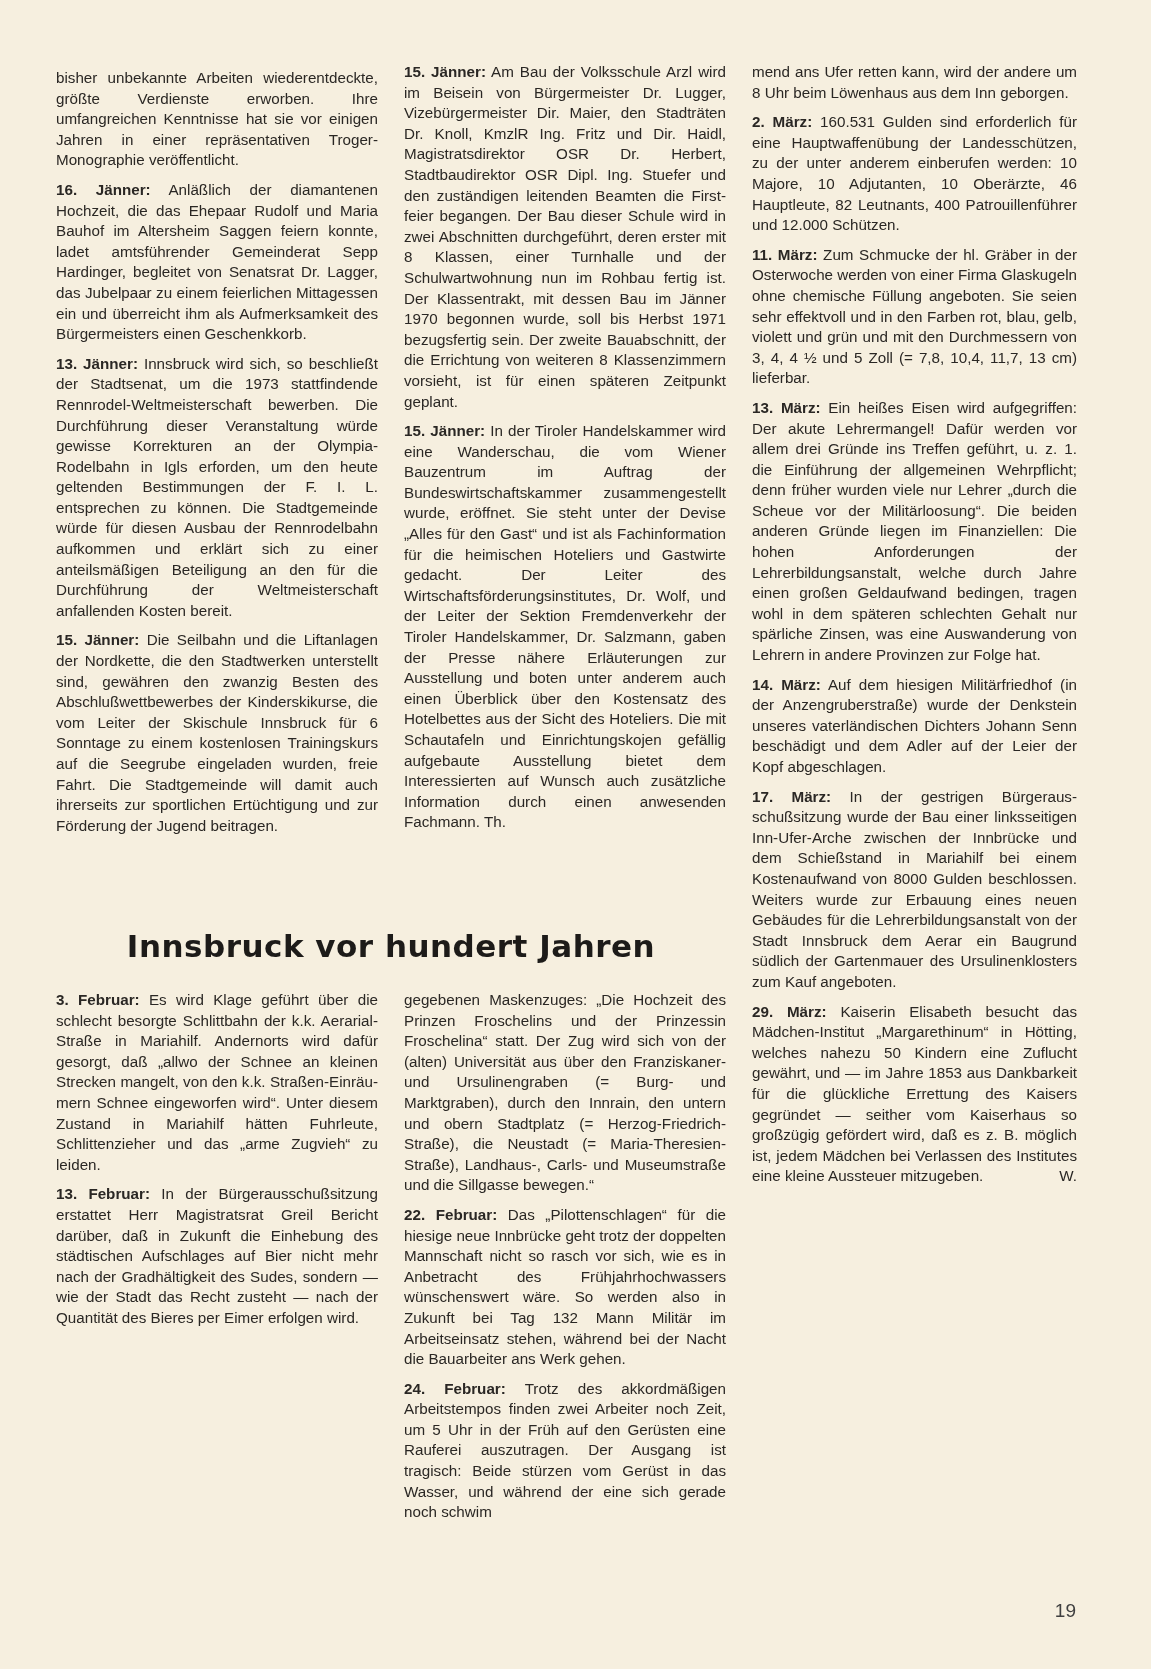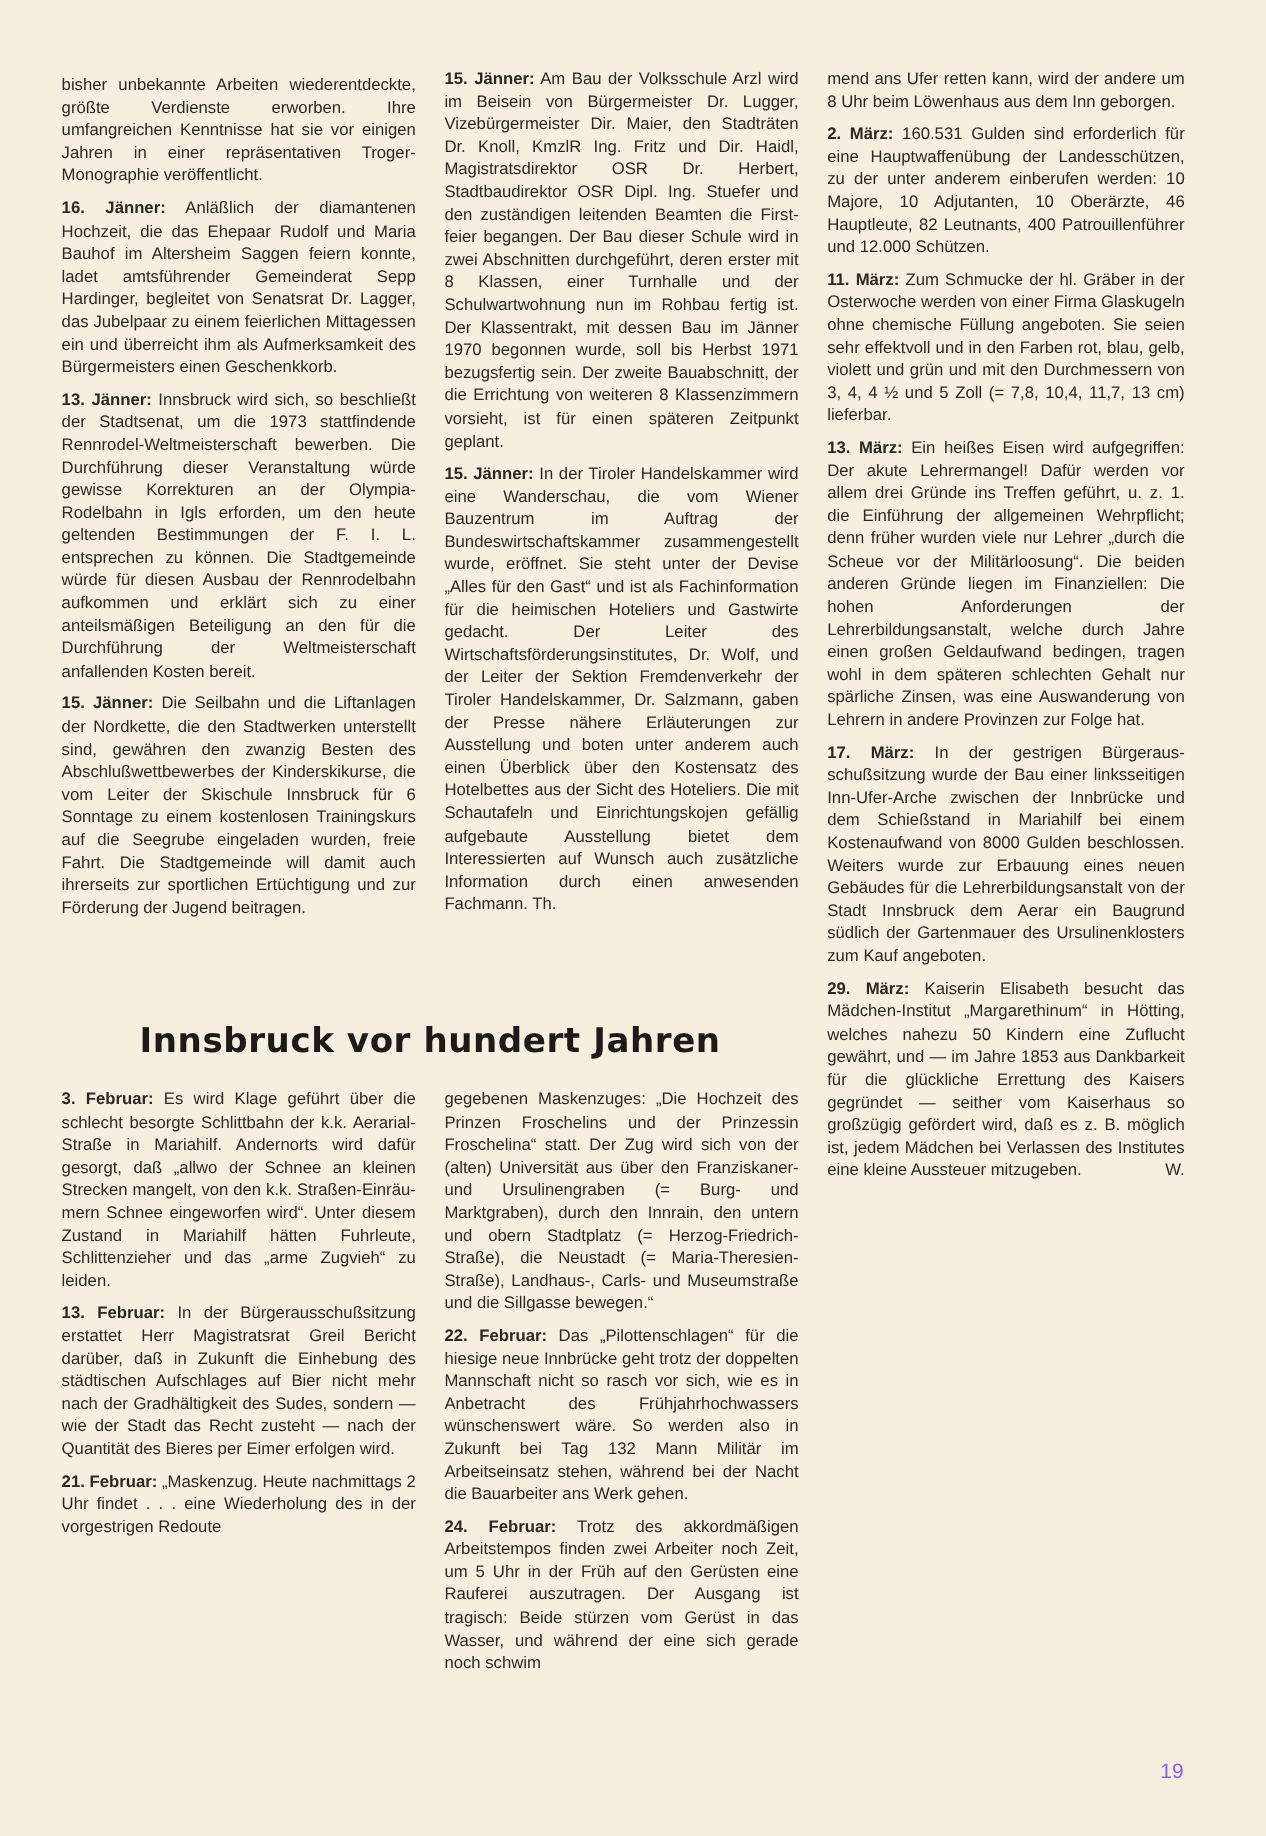--- a/index.html
+++ b/index.html
@@ -30,21 +30,21 @@
     text-align: center;
     font-family: "DejaVu Sans", sans-serif;
     font-weight: bold;
     font-size: 31px;
     letter-spacing: 0.5px;
     color: #1d1b19;
   }
   .signature { float: right; }
   .page-number {
     position: absolute; right: 75px; top: 1600px;
-    font-size: 19px; color: #8b5cf6;
+    font-size: 19px; color: #404040;
   }
 </style>
 </head>
 <body>
 
 <div class="col" id="c1">
   <p><span class="date"></span><span>bisher unbekannte Arbeiten wiederent­deckte, größte Verdienste erworben. Ihre umfangreichen Kenntnisse hat sie vor einigen Jahren in einer repräsenta­tiven Troger-Monographie veröffentlicht.</span></p>
   <p><span class="date">16. Jänner:</span><span> Anläßlich der diamantenen Hochzeit, die das Ehepaar Rudolf und Maria Bauhof im Altersheim Saggen feiern konnte, ladet amtsführender Ge­meinderat Sepp Hardinger, begleitet von Senatsrat Dr. Lagger, das Jubel­paar zu einem feierlichen Mittagessen ein und überreicht ihm als Aufmerk­samkeit des Bürgermeisters einen Ge­schenkkorb.</span></p>
   <p><span class="date">13. Jänner:</span><span> Innsbruck wird sich, so be­schließt der Stadtsenat, um die 1973 stattfindende Rennrodel-Weltmeister­schaft bewerben. Die Durchführung die­ser Veranstaltung würde gewisse Kor­rekturen an der Olympia-Rodelbahn in Igls erforden, um den heute geltenden Bestimmungen der F. I. L. entsprechen zu können. Die Stadtgemeinde würde für diesen Ausbau der Rennrodelbahn aufkommen und erklärt sich zu einer anteilsmäßigen Beteiligung an den für die Durchführung der Weltmeisterschaft anfallenden Kosten bereit.</span></p>
   <p><span class="date">15. Jänner:</span><span> Die Seilbahn und die Lift­anlagen der Nordkette, die den Stadt­werken unterstellt sind, gewähren den zwanzig Besten des Abschlußwettbe­werbes der Kinderskikurse, die vom Leiter der Skischule Innsbruck für 6 Sonntage zu einem kostenlosen Trai­ningskurs auf die Seegrube eingela­den wurden, freie Fahrt. Die Stadtge­meinde will damit auch ihrerseits zur sportlichen Ertüchtigung und zur För­derung der Jugend beitragen.</span></p>
@@ -53,30 +53,30 @@
 <div class="col" id="c2">
   <p><span class="date">15. Jänner:</span><span> Am Bau der Volksschule Arzl wird im Beisein von Bürgermeister Dr. Lugger, Vizebürgermeister Dir. Maier, den Stadträten Dr. Knoll, KmzlR Ing. Fritz und Dir. Haidl, Magistratsdi­rektor OSR Dr. Herbert, Stadtbaudirek­tor OSR Dipl. Ing. Stuefer und den zu­ständigen leitenden Beamten die First­feier begangen. Der Bau dieser Schule wird in zwei Abschnitten durchgeführt, deren erster mit 8 Klassen, einer Turn­halle und der Schulwartwohnung nun im Rohbau fertig ist. Der Klassentrakt, mit dessen Bau im Jänner 1970 begon­nen wurde, soll bis Herbst 1971 bezugs­fertig sein. Der zweite Bauabschnitt, der die Errichtung von weiteren 8 Klassen­zimmern vorsieht, ist für einen späte­ren Zeitpunkt geplant.</span></p>
   <p><span class="date">15. Jänner:</span><span> In der Tiroler Handelskam­mer wird eine Wanderschau, die vom Wiener Bauzentrum im Auftrag der Bundeswirtschaftskammer zusammen­gestellt wurde, eröffnet. Sie steht unter der Devise „Alles für den Gast“ und ist als Fachinformation für die heimi­schen Hoteliers und Gastwirte gedacht. Der Leiter des Wirtschaftsförderungsin­stitutes, Dr. Wolf, und der Leiter der Sektion Fremdenverkehr der Tiroler Handelskammer, Dr. Salzmann, gaben der Presse nähere Erläuterungen zur Ausstellung und boten unter anderem auch einen Überblick über den Kosten­satz des Hotelbettes aus der Sicht des Hoteliers. Die mit Schautafeln und Ein­richtungskojen gefällig aufgebaute Aus­stellung bietet dem Interessierten auf Wunsch auch zusätzliche Information durch einen anwesenden Fachmann.</span> <span>Th.</span></p>
 </div>
 
 <div class="col" id="c3">
   <p><span>mend ans Ufer retten kann, wird der andere um 8 Uhr beim Löwenhaus aus dem Inn geborgen.</span></p>
   <p><span class="date">2. März:</span><span> 160.531 Gulden sind erforder­lich für eine Hauptwaffenübung der Landesschützen, zu der unter anderem einberufen werden: 10 Majore, 10 Adju­tanten, 10 Oberärzte, 46 Hauptleute, 82 Leutnants, 400 Patrouillenführer und 12.000 Schützen.</span></p>
   <p><span class="date">11. März:</span><span> Zum Schmucke der hl. Gräber in der Osterwoche werden von einer Firma Glaskugeln ohne chemische Fül­lung angeboten. Sie seien sehr effekt­voll und in den Farben rot, blau, gelb, violett und grün und mit den Durch­messern von 3, 4, 4 ½ und 5 Zoll (= 7,8, 10,4, 11,7, 13 cm) lieferbar.</span></p>
   <p><span class="date">13. März:</span><span> Ein heißes Eisen wird aufge­griffen: Der akute Lehrermangel! Da­für werden vor allem drei Gründe ins Treffen geführt, u. z. 1. die Einführung der allgemeinen Wehrpflicht; denn frü­her wurden viele nur Lehrer „durch die Scheue vor der Militärloosung“. Die beiden anderen Gründe liegen im Finanziellen: Die hohen Anforderungen der Lehrerbildungsanstalt, welche durch Jahre einen großen Geldauf­wand bedingen, tragen wohl in dem späteren schlechten Gehalt nur spär­liche Zinsen, was eine Auswanderung von Lehrern in andere Provinzen zur Folge hat.</span></p>
+  <p><span class="date">14. März:</span><span> Auf dem hiesigen Militärfried­hof (in der Anzengruberstraße) wurde der Denkstein unseres vaterländischen Dichters Johann Senn beschädigt und dem Adler auf der Leier der Kopf ab­geschlagen.</span></p>
   <p><span class="date">17. März:</span><span> In der gestrigen Bürgeraus­schußsitzung wurde der Bau einer linksseitigen Inn-Ufer-Arche zwischen der Innbrücke und dem Schießstand in Mariahilf bei einem Kostenaufwand von 8000 Gulden beschlossen. Weiters wur­de zur Erbauung eines neuen Gebäu­des für die Lehrerbildungsanstalt von der Stadt Innsbruck dem Aerar ein Baugrund südlich der Gartenmauer des Ursulinenklosters zum Kauf angeboten.</span></p>
   <p><span class="date">29. März:</span><span> Kaiserin Elisabeth besucht das Mädchen-Institut „Margarethinum“ in Hötting, welches nahezu 50 Kindern eine Zuflucht gewährt, und — im Jahre 1853 aus Dankbarkeit für die glückliche Errettung des Kaisers gegründet — seither vom Kaiserhaus so großzügig gefördert wird, daß es z. B. möglich ist, jedem Mädchen bei Verlassen des In­stitutes eine kleine Aussteuer mitzuge­ben.</span><span class="signature">W.</span></p>
 </div>
 
 <div class="headline">Innsbruck vor hundert Jahren</div>
 
 <div class="col" id="c4">
   <p><span class="date">3. Februar:</span><span> Es wird Klage geführt über die schlecht besorgte Schlittbahn der k.k. Aerarial-Straße in Mariahilf. An­dernorts wird dafür gesorgt, daß „all­wo der Schnee an kleinen Strecken mangelt, von den k.k. Straßen-Einräu­mern Schnee eingeworfen wird“. Unter diesem Zustand in Mariahilf hätten Fuhrleute, Schlittenzieher und das „ar­me Zugvieh“ zu leiden.</span></p>
   <p><span class="date">13. Februar:</span><span> In der Bürgerausschußsit­zung erstattet Herr Magistratsrat Greil Bericht darüber, daß in Zukunft die Ein­hebung des städtischen Aufschlages auf Bier nicht mehr nach der Gradhäl­tigkeit des Sudes, sondern — wie der Stadt das Recht zusteht — nach der Quantität des Bieres per Eimer erfolgen wird.</span></p>
-  <p><span class="date">21. Februar:</span><span> „Maskenzug. Heute nach­mittags 2 Uhr findet . . . eine Wiederho­lung des in der vorgestrigen Redoute</span></p>
 </div>
 
 <div class="col" id="c5">
   <p><span>gegebenen Maskenzuges: „Die Hoch­zeit des Prinzen Froschelins und der Prinzessin Froschelina“ statt. Der Zug wird sich von der (alten) Universität aus über den Franziskaner- und Ursuli­nengraben (= Burg- und Marktgraben), durch den Innrain, den untern und obern Stadtplatz (= Herzog-Friedrich-Straße), die Neustadt (= Maria-There­sien-Straße), Landhaus-, Carls- und Mu­seumstraße und die Sillgasse bewegen.“</span></p>
   <p><span class="date">22. Februar:</span><span> Das „Pilottenschlagen“ für die hiesige neue Innbrücke geht trotz der doppelten Mannschaft nicht so rasch vor sich, wie es in Anbetracht des Frühjahrhochwassers wünschenswert wäre. So werden also in Zukunft bei Tag 132 Mann Militär im Arbeitseinsatz stehen, während bei der Nacht die Bau­arbeiter ans Werk gehen.</span></p>
   <p><span class="date">24. Februar:</span><span> Trotz des akkordmäßigen Arbeitstempos finden zwei Arbeiter noch Zeit, um 5 Uhr in der Früh auf den Ge­rüsten eine Rauferei auszutragen. Der Ausgang ist tragisch: Beide stürzen vom Gerüst in das Wasser, und wäh­rend der eine sich gerade noch schwim­</span></p>
 </div>
 
 <div class="page-number">19</div>
 

